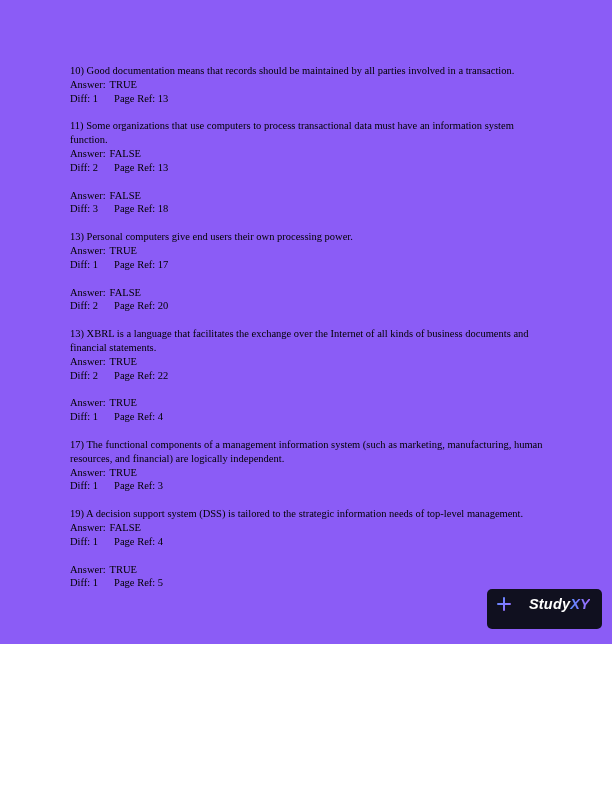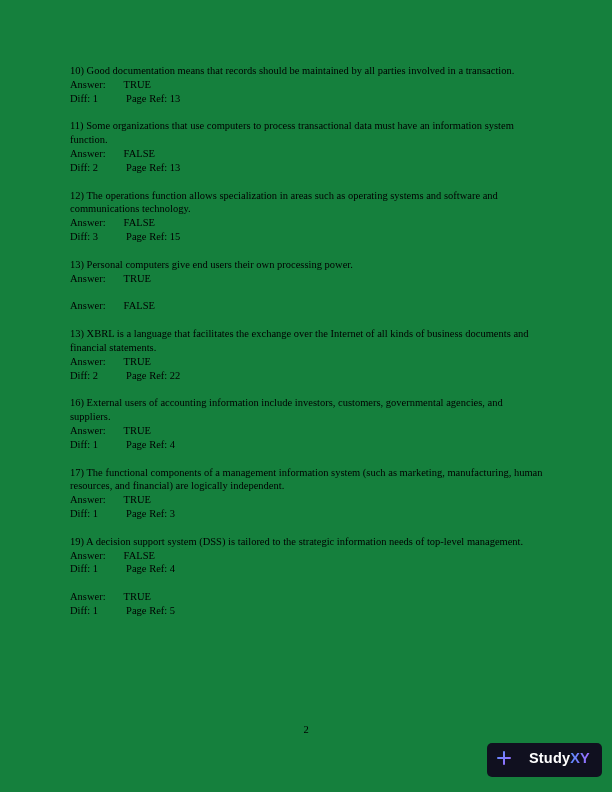--- a/index.html
+++ b/index.html
@@ -1,59 +1,60 @@
 <!DOCTYPE html>
 <html><head>
 <meta charset="utf-8">
 <style>
   html, body { margin: 0; padding: 0; }
   body { background: #ffffff; }
   .page {
     position: relative;
     width: 612px;
-    height: 792px;
-    background: #15803d;
+    height: 644px;
+    background: #8b5cf6;
     font-family: "Liberation Serif", serif;
     color: #000000;
     overflow: hidden;
   }
   .content {
     position: absolute;
     top: 64px;
     left: 70px;
     width: 473px;
   }
   .q { margin-bottom: 14px; }
   .q p {
     margin: 0;
     font-size: 10.5px;
     line-height: 13.8px;
   }
-  .answer-value { margin-left: 18px; }
-  .page-ref { margin-left: 28px; }
+  .answer-value { margin-left: 4px; }
+  .page-ref { margin-left: 16px; }
   .page-number {
     position: absolute;
     top: 724px;
     left: 0;
     right: 0;
     text-align: center;
     font-size: 10.5px;
   }
   .brand-badge {
     position: absolute;
     right: 10px;
     bottom: 15px;
     height: 30px;
-    padding: 0 12px 4px 10px;
+    padding: 0 12px 10px 10px;
     background: #10101f;
     border-radius: 5px;
     display: flex;
     align-items: center;
     gap: 18px;
     font-family: "Liberation Sans", sans-serif;
+    font-style: italic;
   }
   .brand-text {
     font-size: 14.5px;
     font-weight: bold;
     letter-spacing: 0.2px;
   }
   .brand-study { color: #ffffff; }
   .brand-xy {
     background: linear-gradient(90deg, #5b8cff, #a06bff);
     -webkit-background-clip: text;
@@ -73,42 +74,42 @@
       <p><span>Diff: 1</span><span class="page-ref">Page Ref: 13</span></p>
     </div>
 
     <div class="q">
       <p>11) Some organizations that use computers to process transactional data must have an information system function.</p>
       <p><span>Answer:</span><span class="answer-value">FALSE</span></p>
       <p><span>Diff: 2</span><span class="page-ref">Page Ref: 13</span></p>
     </div>
 
     <div class="q">
-      <p>12) The operations function allows specialization in areas such as operating systems and software and communications technology.</p>
       <p><span>Answer:</span><span class="answer-value">FALSE</span></p>
-      <p><span>Diff: 3</span><span class="page-ref">Page Ref: 15</span></p>
+      <p><span>Diff: 3</span><span class="page-ref">Page Ref: 18</span></p>
     </div>
 
     <div class="q">
       <p>13) Personal computers give end users their own processing power.</p>
       <p><span>Answer:</span><span class="answer-value">TRUE</span></p>
+      <p><span>Diff: 1</span><span class="page-ref">Page Ref: 17</span></p>
     </div>
 
     <div class="q">
       <p><span>Answer:</span><span class="answer-value">FALSE</span></p>
+      <p><span>Diff: 2</span><span class="page-ref">Page Ref: 20</span></p>
     </div>
 
     <div class="q">
       <p>13) XBRL is a language that facilitates the exchange over the Internet of all kinds of business documents and financial statements.</p>
       <p><span>Answer:</span><span class="answer-value">TRUE</span></p>
       <p><span>Diff: 2</span><span class="page-ref">Page Ref: 22</span></p>
     </div>
 
     <div class="q">
-      <p>16) External users of accounting information include investors, customers, governmental agencies, and suppliers.</p>
       <p><span>Answer:</span><span class="answer-value">TRUE</span></p>
       <p><span>Diff: 1</span><span class="page-ref">Page Ref: 4</span></p>
     </div>
 
     <div class="q">
       <p>17) The functional components of a management information system (such as marketing, manufacturing, human resources, and financial) are logically independent.</p>
       <p><span>Answer:</span><span class="answer-value">TRUE</span></p>
       <p><span>Diff: 1</span><span class="page-ref">Page Ref: 3</span></p>
     </div>
 

